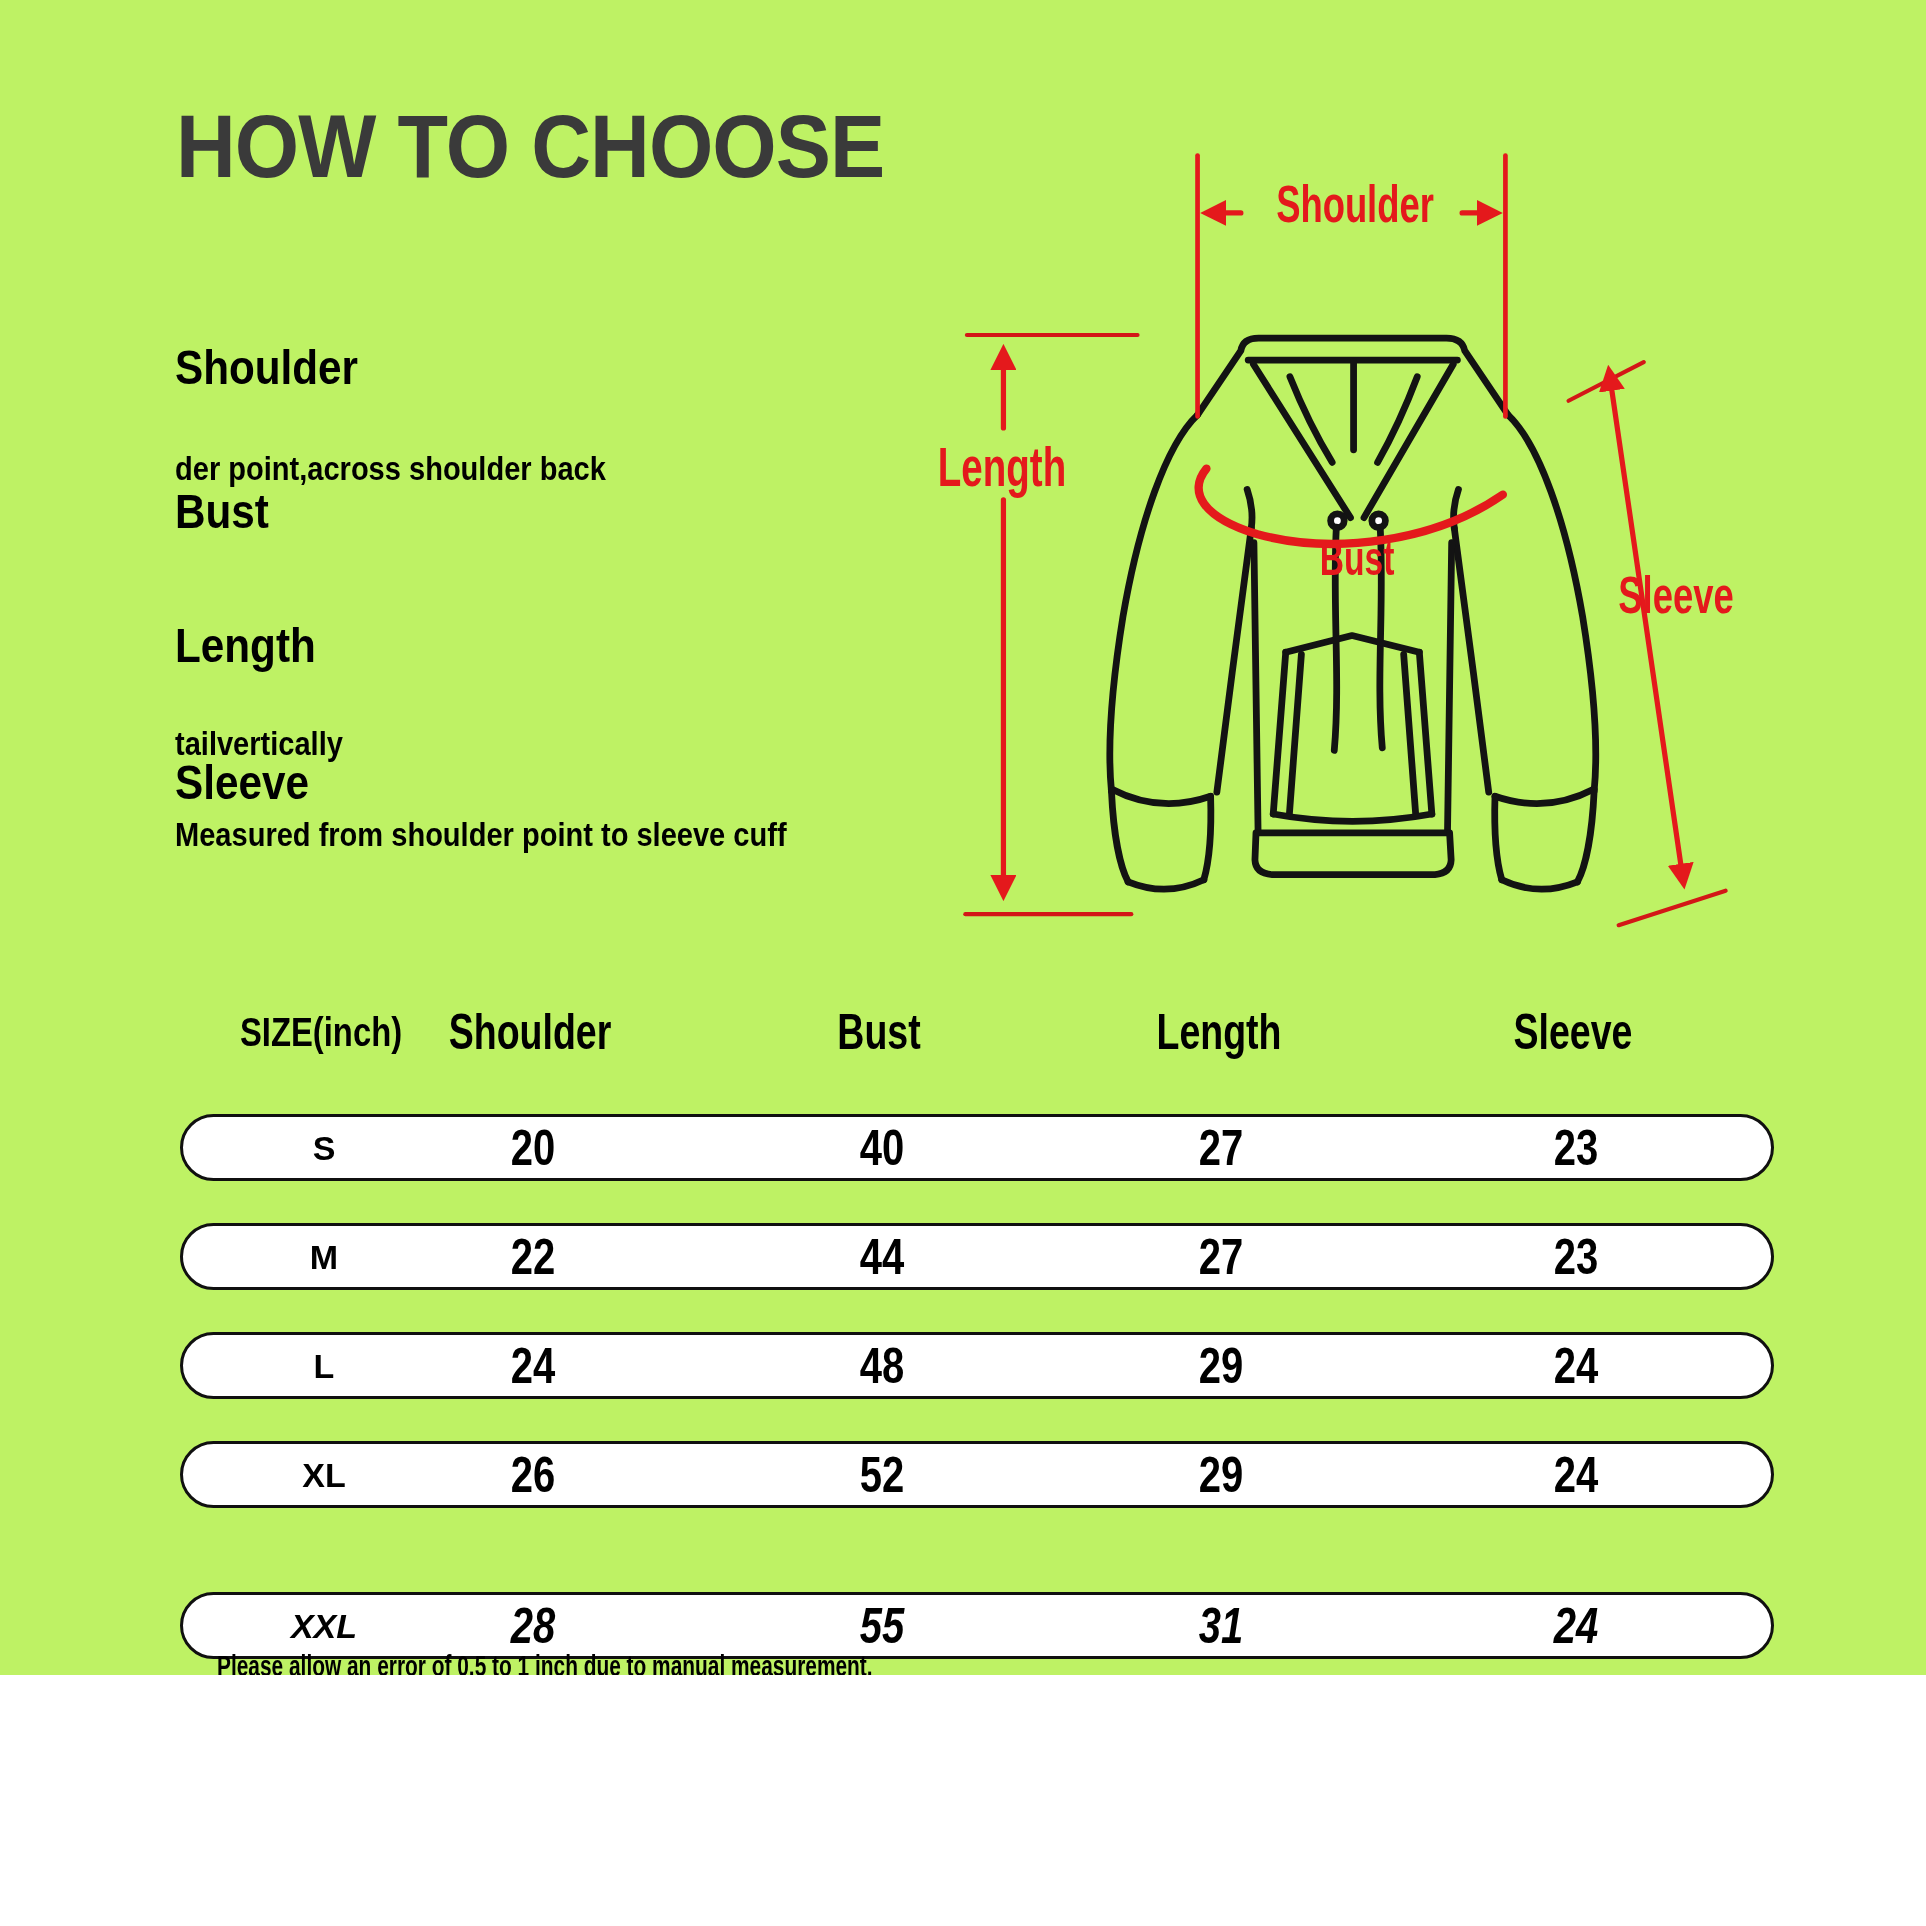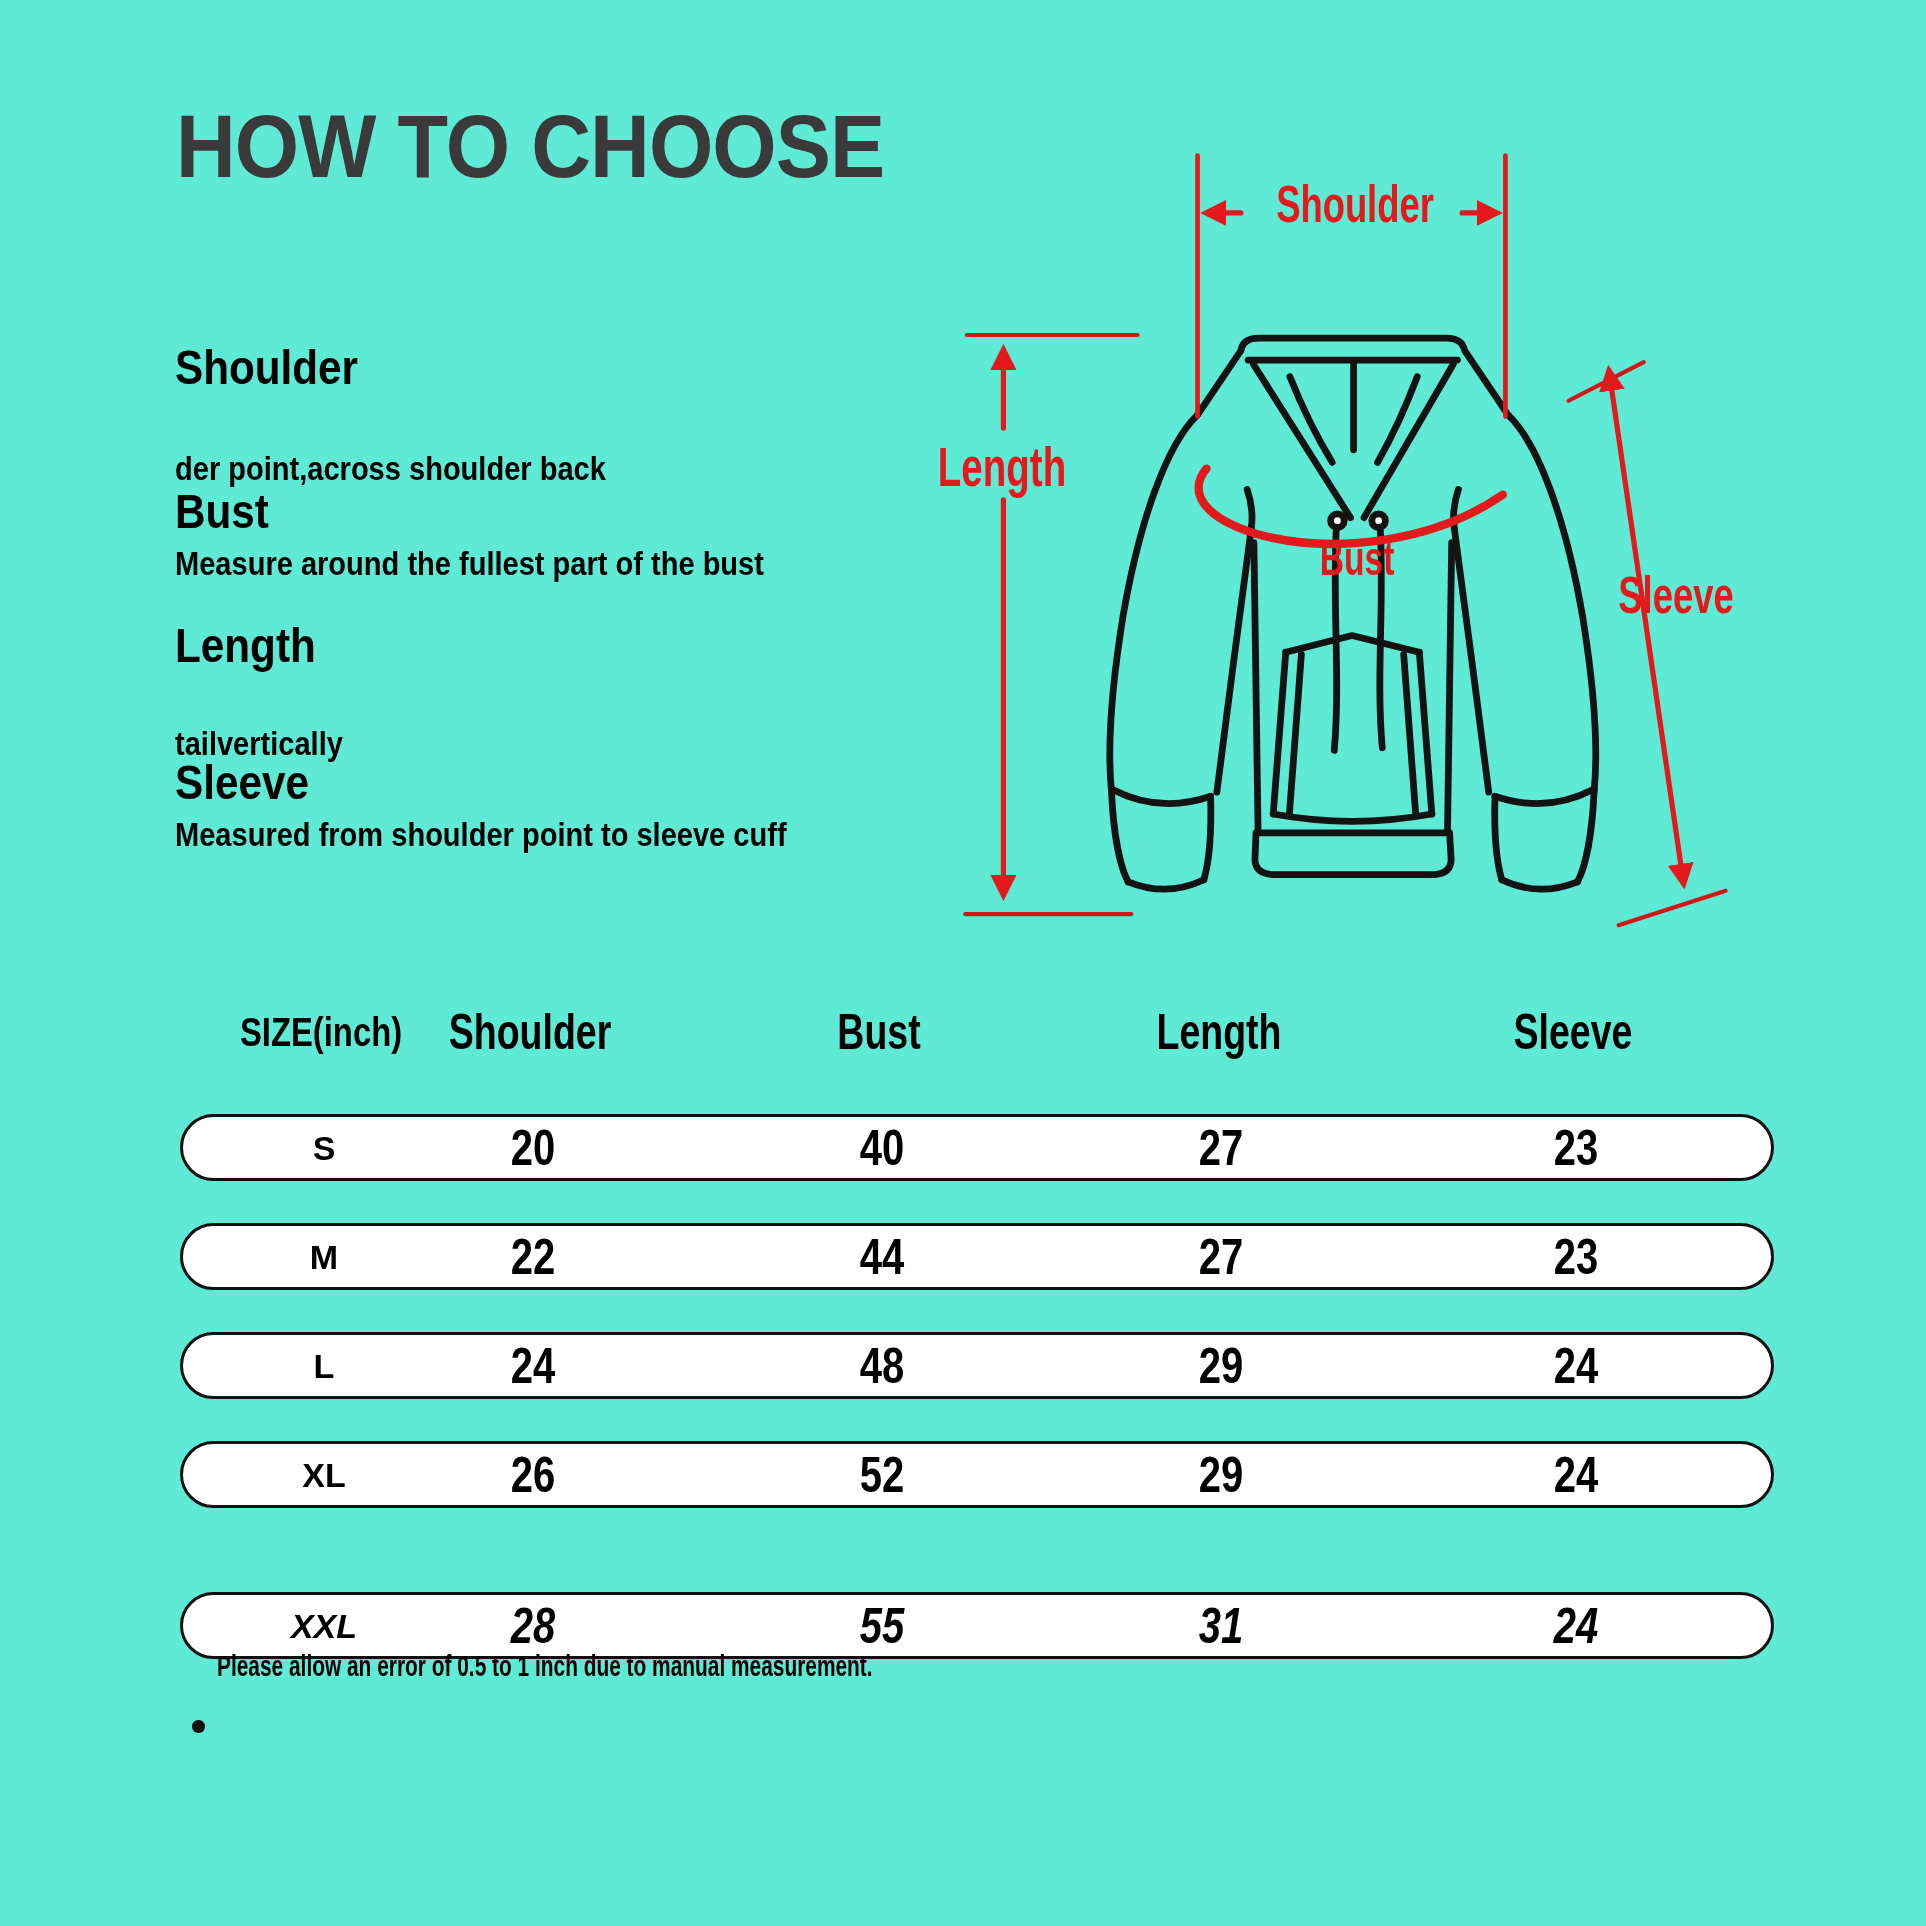--- a/index.html
+++ b/index.html
@@ -1,16 +1,16 @@
 <!DOCTYPE html>
 <html style="font-size:8.3px"><head>
 <meta charset="utf-8">
 <style>
   html,body{margin:0;padding:0;background:#fff;}
-  #canvas{position:relative;width:1926px;height:1926px;background:#5eead4;overflow:hidden;
+  #canvas{position:relative;width:1926px;height:1675px;background:#bef264;overflow:hidden;
           font-family:"Liberation Sans", sans-serif;color:#111;}
   .abs{position:absolute;white-space:nowrap;line-height:1;}
   .sqL{transform-origin:left top;display:inline-block;}
   .ctr{transform:translate(-50%,-50%) scaleX(var(--sx,1));}
   .title-line{font-size:89px;font-weight:700;color:#3a3a3a;letter-spacing:-1px;}
   .def-term{font-size:48px;font-weight:700;color:#000;}
   .def-line{font-size:33px;font-weight:700;color:#000;}
   .rlabel{color:#e4191c;font-weight:700;}
   .th{font-weight:700;color:#000;}
   .pill{position:absolute;left:180px;width:1594px;height:67px;box-sizing:border-box;
@@ -28,21 +28,20 @@
 <div id="canvas">
 
   <div class="abs" style="left:176px;top:102px;">
     <span class="title-line sqL" style="transform:scaleX(0.93);">HOW TO CHOOSE</span>
   </div>
 
   <div class="abs" style="left:175px;top:344px;"><span class="def-term sqL" style="transform:scaleX(0.88);">Shoulder</span></div>
   <div class="abs" style="left:175px;top:452px;"><span class="def-line sqL" style="transform:scaleX(0.88);">der point,across shoulder back</span></div>
 
   <div class="abs" style="left:175px;top:488px;"><span class="def-term sqL" style="transform:scaleX(0.88);">Bust</span></div>
-  <div class="abs" style="left:175px;top:547px;"><span class="def-line sqL" style="transform:scaleX(0.88);">Measure around the fullest part of the bust</span></div>
 
   <div class="abs" style="left:175px;top:622px;"><span class="def-term sqL" style="transform:scaleX(0.88);">Length</span></div>
   <div class="abs" style="left:175px;top:727px;"><span class="def-line sqL" style="transform:scaleX(0.88);">tailvertically</span></div>
 
   <div class="abs" style="left:175px;top:759px;"><span class="def-term sqL" style="transform:scaleX(0.88);">Sleeve</span></div>
   <div class="abs" style="left:175px;top:818px;"><span class="def-line sqL" style="transform:scaleX(0.88);">Measured from shoulder point to sleeve cuff</span></div>
 
   <svg width="1926" height="1926" viewBox="0 0 3691 3691" aria-hidden="true">
     <defs>
       <marker id="ah" markerWidth="5" markerHeight="5" viewBox="0 0 10 10" refX="7" refY="5" orient="auto-start-reverse" markerUnits="strokeWidth">

